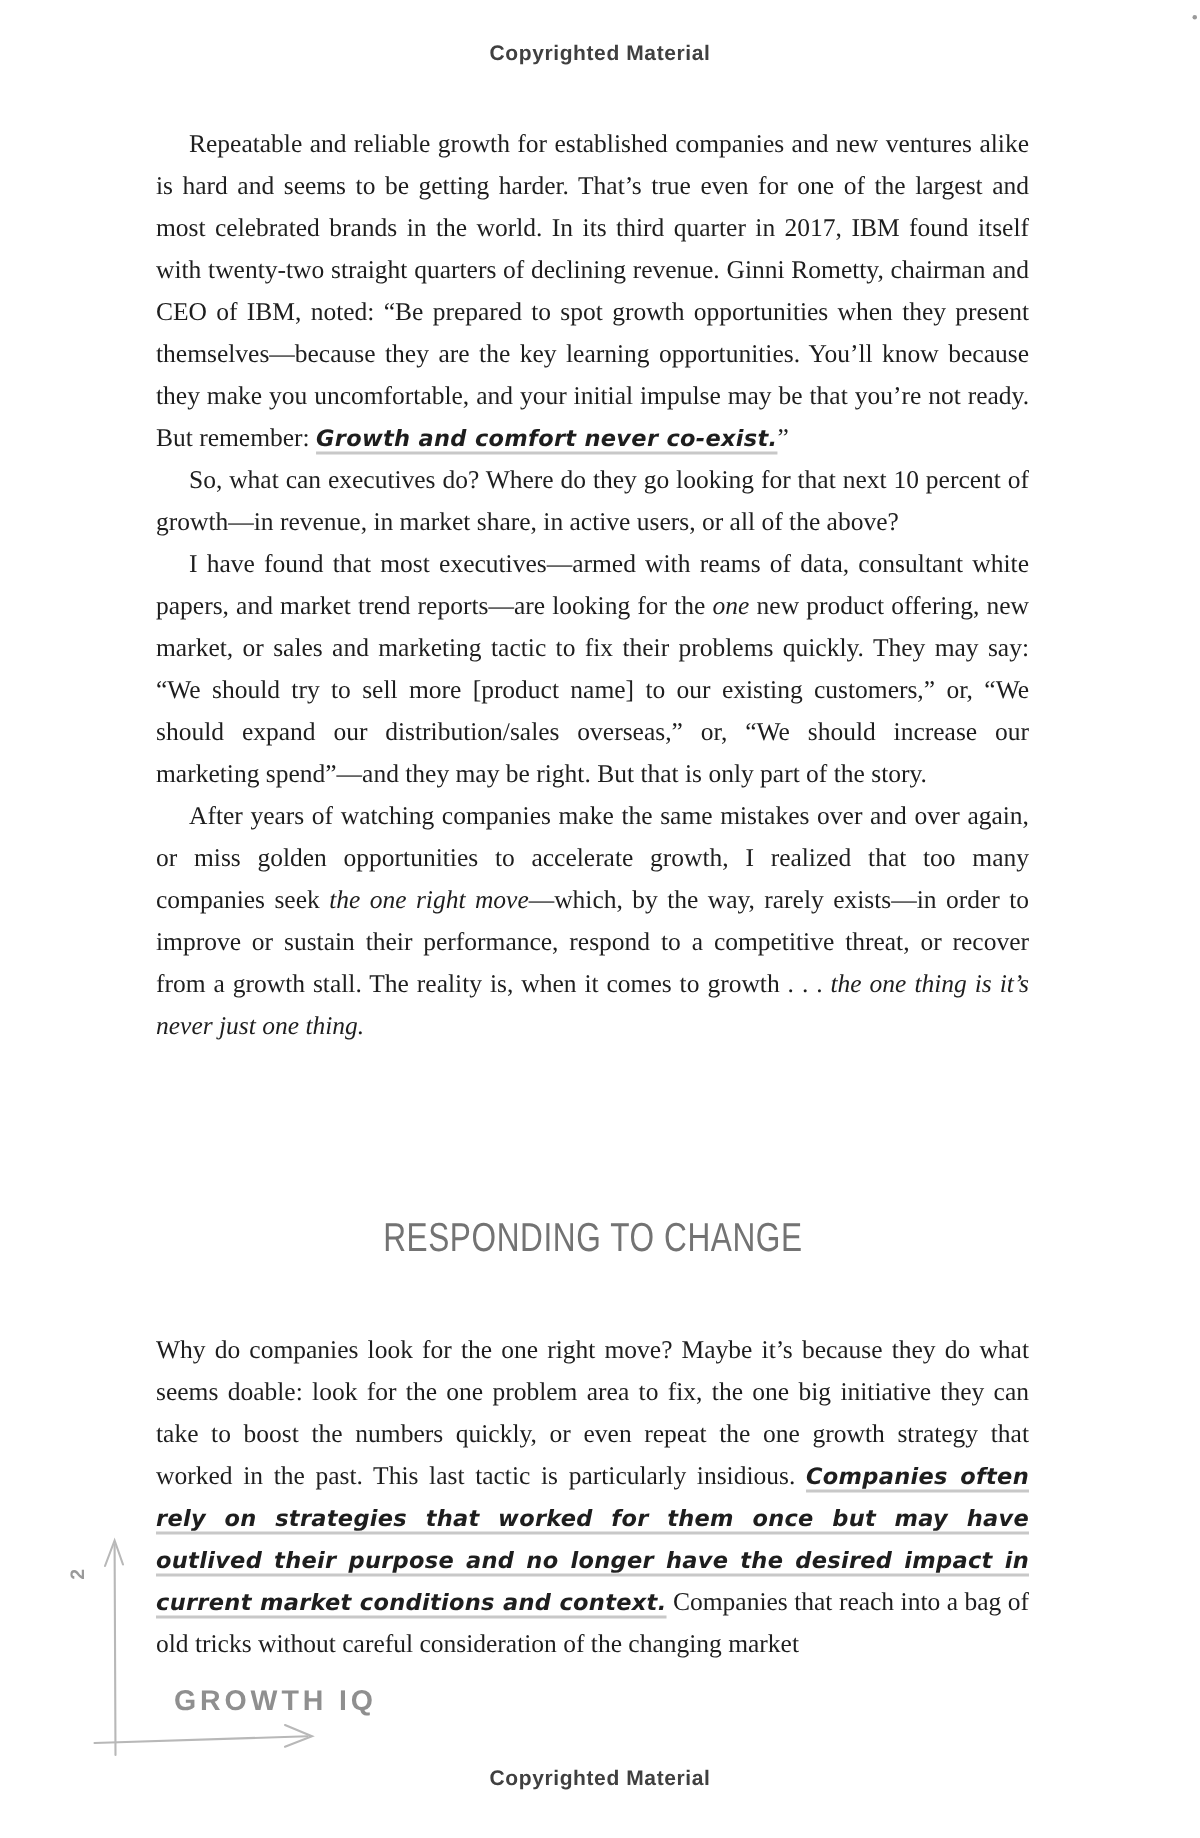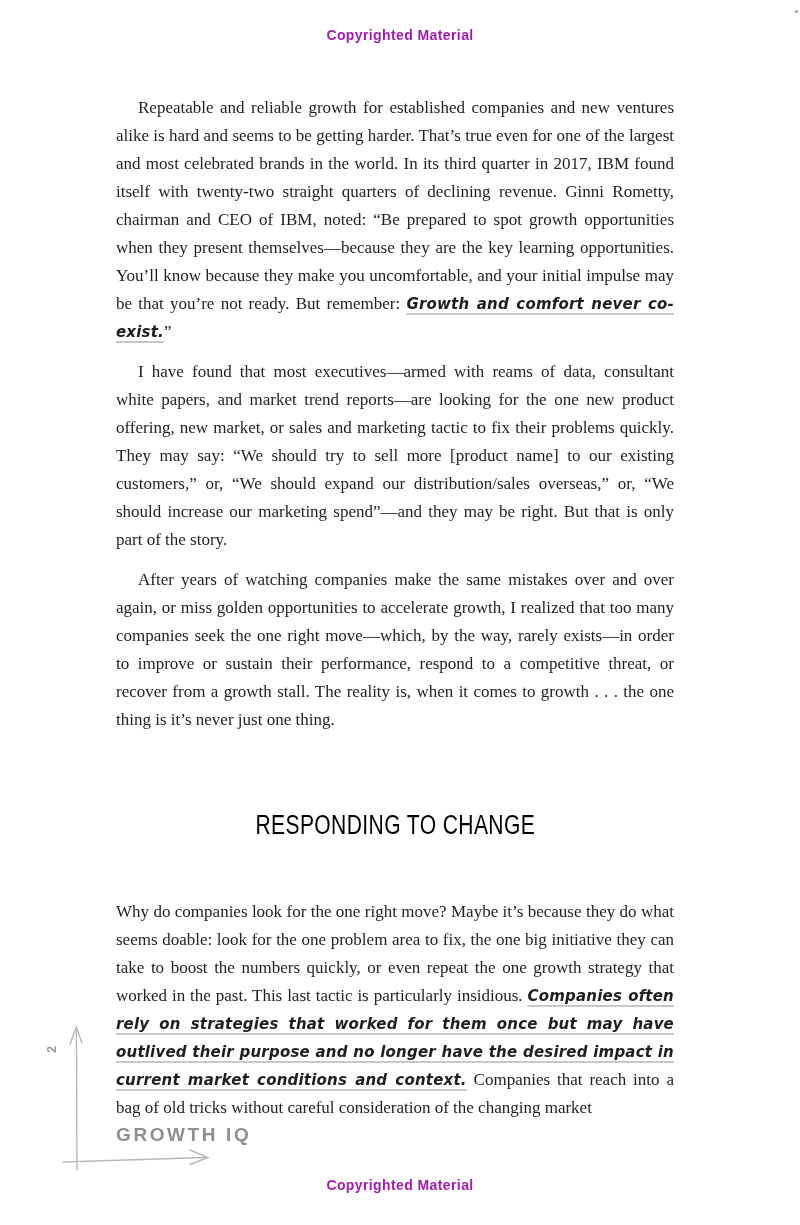--- a/index.html
+++ b/index.html
@@ -13,43 +13,43 @@
     overflow: hidden;
   }
   .notice {
     position: absolute;
     left: 0; right: 0;
     text-align: center;
     font-family: "Liberation Sans", sans-serif;
     font-weight: 700;
     font-size: 14px;
     letter-spacing: 0.4px;
-    color: #a21caf;
+    color: #404040;
   }
   .notice.top { top: 27px; }
   .notice.bottom { top: 1177px; }
 
   .content-block {
     position: absolute;
     left: 104px;
     width: 582px;
     text-align: justify;
   }
   .content-block p {
-    margin: 12px;
+    margin: 0;
     font-size: 17px;
     line-height: 28px;
     color: #1e1e1e;
   }
   .content-block p.indent { text-indent: 22px; }
   #block1 { top: 82px; }
   #block2 { top: 886px; }
 
   .seg-plain { font-style: normal; }
-  .seg-italic { }
+  .seg-italic { font-style: italic; }
   .seg-hand {
     font-family: "DejaVu Sans", sans-serif;
     font-style: italic;
     font-weight: 700;
     font-size: 15px;
     letter-spacing: 0.2px;
     text-decoration: underline;
     text-decoration-color: #c8c8c8;
     text-decoration-thickness: 2px;
     text-underline-offset: 4px;
@@ -57,21 +57,21 @@
 
   .section-heading {
     position: absolute;
     left: 104px;
     width: 582px;
     top: 810px;
     text-align: center;
     font-family: "Liberation Sans", sans-serif;
     font-weight: 400;
     font-size: 27px;
-    color: #000000;
+    color: #737373;
     white-space: nowrap;
   }
   .section-heading .squeeze {
     display: inline-block;
     transform: scaleX(0.78);
     transform-origin: center;
     letter-spacing: 0.5px;
   }
 
   .running-footer {
@@ -114,20 +114,21 @@
 </style>
 </head>
 <body>
 
 <div class="page">
 
   <div class="notice top">Copyrighted Material</div>
 
   <div class="content-block" id="block1">
       <p class="indent"><span class="seg-plain">Repeatable and reliable growth for established companies and new ventures alike is hard and seems to be getting harder. That’s true even for one of the largest and most celebrated brands in the world. In its third quarter in 2017, IBM found itself with twenty-two straight quarters of declining revenue. Ginni Rometty, chairman and CEO of IBM, noted: “Be prepared to spot growth opportunities when they present themselves—because they are the key learning opportunities. You’ll know because they make you uncomfortable, and your initial impulse may be that you’re not ready. But remember: </span><span class="seg-hand">Growth and comfort never co-exist.</span><span class="seg-plain">”</span></p>
+      <p class="indent"><span class="seg-plain">So, what can executives do? Where do they go looking for that next 10 percent of growth—in revenue, in market share, in active users, or all of the above?</span></p>
       <p class="indent"><span class="seg-plain">I have found that most executives—armed with reams of data, consultant white papers, and market trend reports—are looking for the </span><span class="seg-italic">one</span><span class="seg-plain"> new product offering, new market, or sales and marketing tactic to fix their problems quickly. They may say: “We should try to sell more [product name] to our existing customers,” or, “We should expand our distribution/sales overseas,” or, “We should increase our marketing spend”—and they may be right. But that is only part of the story.</span></p>
       <p class="indent"><span class="seg-plain">After years of watching companies make the same mistakes over and over again, or miss golden opportunities to accelerate growth, I realized that too many companies seek </span><span class="seg-italic">the one right move</span><span class="seg-plain">—which, by the way, rarely exists—in order to improve or sustain their performance, respond to a competitive threat, or recover from a growth stall. The reality is, when it comes to growth . . . </span><span class="seg-italic">the one thing is it’s never just one thing.</span></p>
     </div>
 
   <div class="section-heading">
     <span class="squeeze">RESPONDING TO CHANGE</span>
   </div>
 
   <div class="content-block" id="block2">
       <p class=""><span class="seg-plain">Why do companies look for the one right move? Maybe it’s because they do what seems doable: look for the one problem area to fix, the one big initiative they can take to boost the numbers quickly, or even repeat the one growth strategy that worked in the past. This last tactic is particularly insidious. </span><span class="seg-hand">Companies often rely on strategies that worked for them once but may have outlived their purpose and no longer have the desired impact in current market conditions and context.</span><span class="seg-plain"> Companies that reach into a bag of old tricks without careful consideration of the changing market</span></p>

